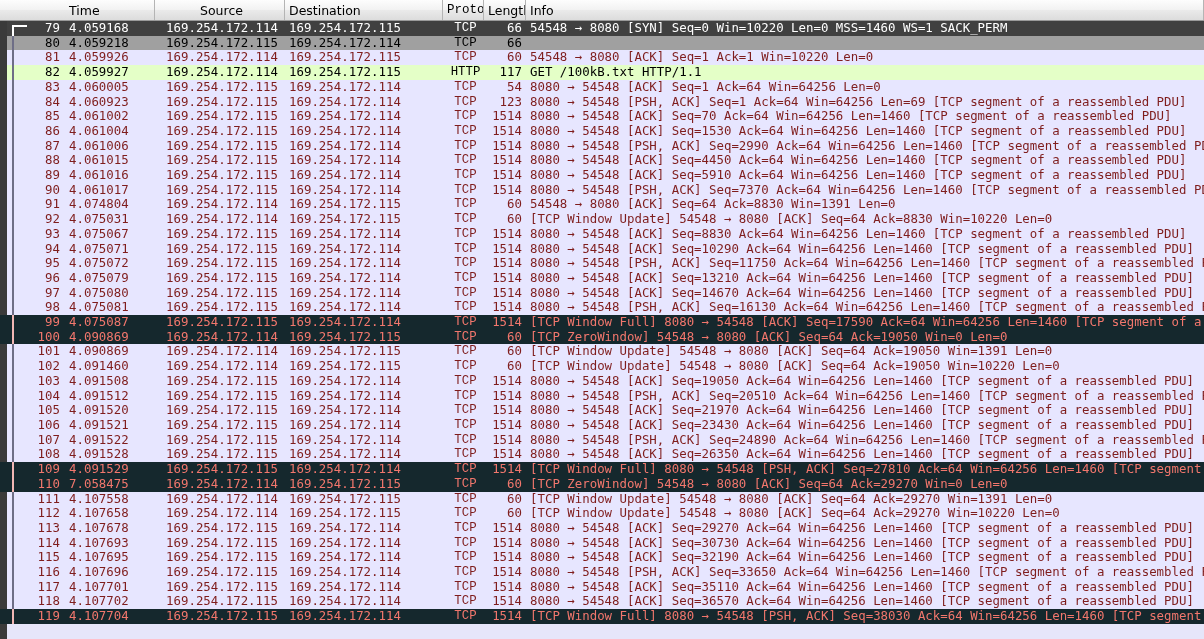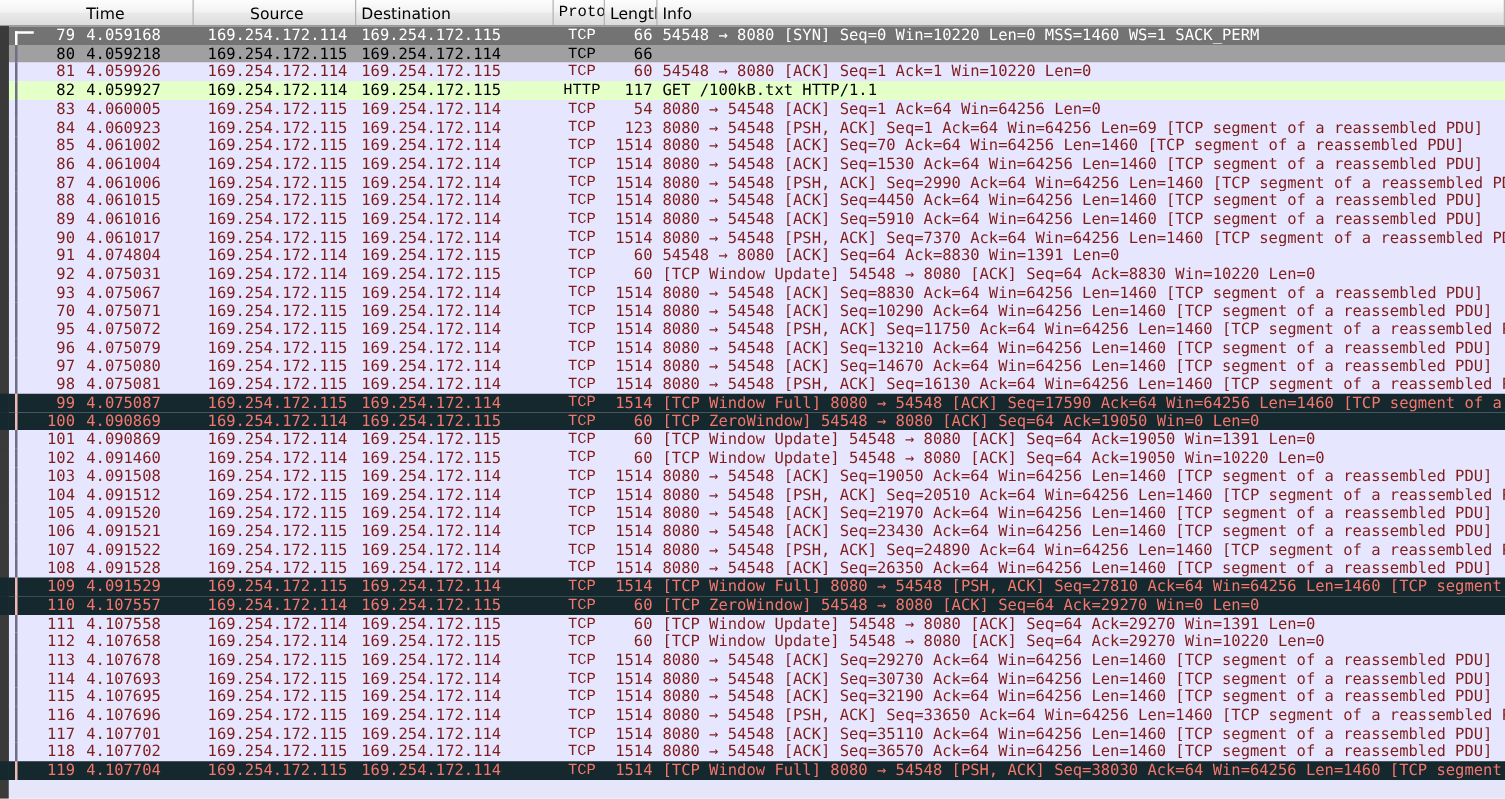--- a/index.html
+++ b/index.html
@@ -66,21 +66,21 @@
   .c-dst     { width: 158px; text-align: left;  padding-left: 4px;  box-sizing: border-box; overflow: hidden;}
   .c-proto   { width: 41px;  text-align: center;  padding-left: 4px;  box-sizing: border-box; overflow: hidden; font-family: Liberation Mono, monospace;}
   .c-len     { width: 42px;  text-align: right; padding-right: 4px; box-sizing: border-box; overflow: hidden;}
   .c-info    { flex: 1;      text-align: left;  padding-left: 4px;  box-sizing: border-box; overflow: hidden;}
 
   
   .row.tcp        { background: #e7e6ff; color: #7f1d1d; }
   .row.http       { background: #e4ffc7; color: #000000; }
   .row.ack        { background: #a0a0a0; color: #000000; }
   .row.badtcp     { background: #15282d; color: #f2776d; }
-  .row.selected   { background: #737373; color: #ffffff; }
+  .row.selected   { background: #404040; color: #ffffff; }
 
   
   .gutter {
     position: absolute;
     top: 21px;
     left: 0;
     width: 7px;
     height: 618px;
     background: #3a3a3a;
     z-index: 5;
@@ -259,21 +259,21 @@
       <div class="row tcp">
         <div class="c-no">93</div>
         <div class="c-time">4.075067</div>
         <div class="c-src">169.254.172.115</div>
         <div class="c-dst">169.254.172.114</div>
         <div class="c-proto">TCP</div>
         <div class="c-len">1514</div>
         <div class="c-info">8080 → 54548 [ACK] Seq=8830 Ack=64 Win=64256 Len=1460 [TCP segment of a reassembled PDU]</div>
       </div>
       <div class="row tcp">
-        <div class="c-no">70</div>
+        <div class="c-no">94</div>
         <div class="c-time">4.075071</div>
         <div class="c-src">169.254.172.115</div>
         <div class="c-dst">169.254.172.114</div>
         <div class="c-proto">TCP</div>
         <div class="c-len">1514</div>
         <div class="c-info">8080 → 54548 [ACK] Seq=10290 Ack=64 Win=64256 Len=1460 [TCP segment of a reassembled PDU]</div>
       </div>
       <div class="row tcp">
         <div class="c-no">95</div>
         <div class="c-time">4.075072</div>
@@ -404,21 +404,21 @@
         <div class="c-no">109</div>
         <div class="c-time">4.091529</div>
         <div class="c-src">169.254.172.115</div>
         <div class="c-dst">169.254.172.114</div>
         <div class="c-proto">TCP</div>
         <div class="c-len">1514</div>
         <div class="c-info">[TCP Window Full] 8080 → 54548 [PSH, ACK] Seq=27810 Ack=64 Win=64256 Len=1460 [TCP segment of a reassembled PDU]</div>
       </div>
       <div class="row badtcp">
         <div class="c-no">110</div>
-        <div class="c-time">4.107557</div>
+        <div class="c-time">7.058475</div>
         <div class="c-src">169.254.172.114</div>
         <div class="c-dst">169.254.172.115</div>
         <div class="c-proto">TCP</div>
         <div class="c-len">60</div>
         <div class="c-info">[TCP ZeroWindow] 54548 → 8080 [ACK] Seq=64 Ack=29270 Win=0 Len=0</div>
       </div>
       <div class="row tcp">
         <div class="c-no">111</div>
         <div class="c-time">4.107558</div>
         <div class="c-src">169.254.172.114</div>

